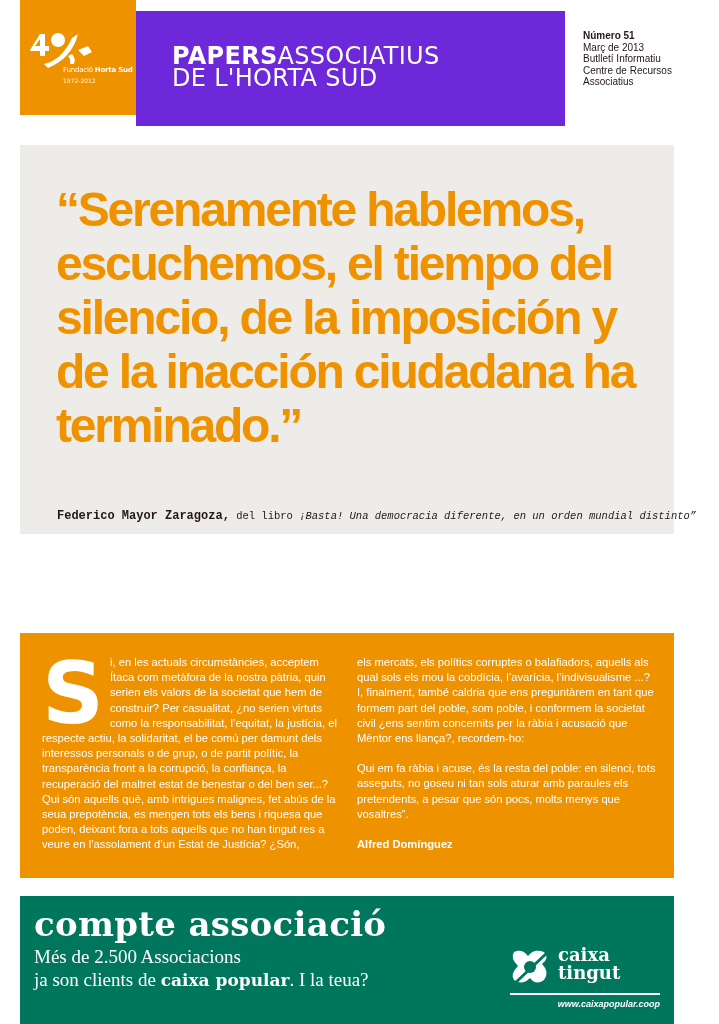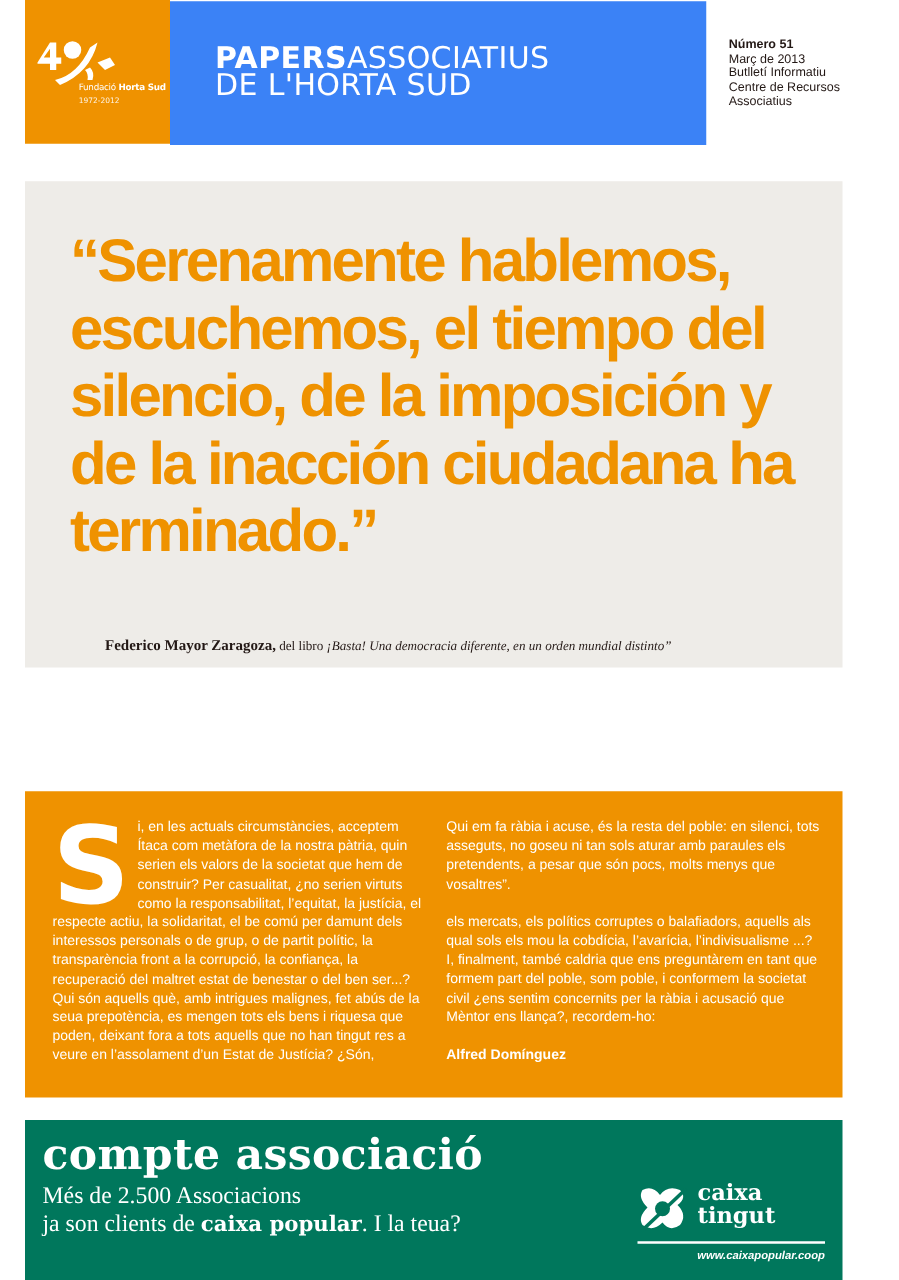--- a/index.html
+++ b/index.html
@@ -6,33 +6,33 @@
   html, body { width: 719px; height: 1024px; background: #ffffff; overflow: hidden; }
   body { position: relative; font-family: "DejaVu Sans", sans-serif; }
 
   
   .logo-box { position: absolute; left: 20px; top: 0; width: 116px; height: 115px; background: #ef9200; }
   .logo-mark { position: absolute; left: 8px; top: 28px; width: 70px; height: 40px; }
   .logo-text { position: absolute; left: 43px; top: 66px; color: #fff; font-family: "DejaVu Sans", sans-serif; font-size: 7px; letter-spacing: -0.2px; white-space: nowrap; }
   .logo-text b { font-weight: bold; }
   .logo-years { position: absolute; left: 43px; top: 77px; color: #fff; font-size: 6px; opacity: 0.9; }
 
-  .title-box { position: absolute; left: 136px; top: 1px; width: 429px; height: 115px; background: #3b82f6; }
+  .title-box { position: absolute; left: 136px; top: 11px; width: 429px; height: 115px; background: #6d28d9; }
   .title-line1 { position: absolute; left: 36px; top: 33px; color: #fff; font-family: "DejaVu Sans", sans-serif; font-size: 24px; line-height: 24px; letter-spacing: 0.3px; white-space: nowrap; }
   .title-line1 .bold { font-weight: bold; }
   .title-line1 .light { font-weight: normal; font-family: "DejaVu Sans", sans-serif; }
   .title-line2 { position: absolute; left: 36px; top: 55px; color: #fff; font-family: "DejaVu Sans", sans-serif; font-size: 24px; line-height: 24px; letter-spacing: 0.3px; white-space: nowrap; }
 
   .issue-info { position: absolute; left: 583px; top: 30px; font-family: "Liberation Sans", sans-serif; font-size: 10px; line-height: 11.5px; color: #231815; }
   .issue-info .num { font-weight: bold; }
 
   
   .quote-box { position: absolute; left: 20px; top: 145px; width: 654px; height: 389px; background: #eeece8; }
   .quote-text { position: absolute; left: 36px; top: 38px; width: 600px; color: #ef9200; font-family: "Liberation Sans", sans-serif; font-weight: bold; font-size: 48px; line-height: 54px; letter-spacing: -2.2px; }
-  .quote-source { position: absolute; left: 37px; top: 364px; font-family: Liberation Serif, serif; font-size: 10.5px; color: #231815; white-space: nowrap; margin-left: 27px; }
+  .quote-source { position: absolute; left: 37px; top: 364px; font-family: Liberation Mono, monospace; font-size: 10.5px; color: #231815; white-space: nowrap; }
   .quote-source .author { font-weight: bold; font-size: 12px; }
   .quote-source .book { font-style: italic; }
 
   
   .article-box { position: absolute; left: 20px; top: 633px; width: 654px; height: 245px; background: #ef9200; color: #fff; }
   .col { position: absolute; top: 22px; font-family: "Liberation Sans", sans-serif; font-size: 11.2px; line-height: 15.2px; color: #fff; }
   .col-left { left: 22px; width: 296px; }
   .col-right { left: 337px; width: 300px; }
   .dropcap { float: left; font-family: "DejaVu Sans", sans-serif; font-weight: bold; font-size: 86px; line-height: 72px; margin-top: 2px; margin-right: 6px; margin-bottom: -4px; color: #fff; }
   .col p { margin-bottom: 15px; }
@@ -94,22 +94,22 @@
     <span class="author">Federico Mayor Zaragoza,</span><span> del libro </span><span class="book">¡Basta! Una democracia diferente, en un orden mundial distinto”</span>
   </div>
 </div>
 
 <div class="article-box">
   <div class="col col-left">
     <span class="dropcap">S</span>
     <p>i, en les actuals circumstàncies, acceptem Ítaca com metàfora de la nostra pàtria, quin serien els valors de la societat que hem de construir? Per casualitat, ¿no serien virtuts como la responsabilitat, l’equitat, la justícia, el respecte actiu, la solidaritat, el be comú per damunt dels interessos personals o de grup, o de partit polític, la transparència front a la corrupció, la confiança, la recuperació del maltret estat de benestar o del ben ser...? Qui són aquells què, amb intrigues malignes, fet abús de la seua prepotència, es mengen tots els bens i riquesa que poden, deixant fora a tots aquells que no han tingut res a veure en l’assolament d’un Estat de Justícia? ¿Són,</p>
   </div>
   <div class="col col-right">
+    <p>els mercats, els polítics corruptes o balafiadors, aquells als qual sols els mou la cobdícia, l’avarícia, l’indivisualisme ...? I, finalment, també caldria que ens preguntàrem en tant que formem part del poble, som poble, i conformem la societat civil ¿ens sentim concernits per la ràbia i acusació que Mèntor ens llança?, recordem-ho:</p>
     <p>Qui em fa ràbia i acuse, és la resta del poble: en silenci, tots asseguts, no goseu ni tan sols aturar amb paraules els pretendents, a pesar que són pocs, molts menys que vosaltres”.</p>
-    <p>els mercats, els polítics corruptes o balafiadors, aquells als qual sols els mou la cobdícia, l’avarícia, l’indivisualisme ...? I, finalment, també caldria que ens preguntàrem en tant que formem part del poble, som poble, i conformem la societat civil ¿ens sentim concernits per la ràbia i acusació que Mèntor ens llança?, recordem-ho:</p>
     <p class="signature">Alfred Domínguez</p>
   </div>
 </div>
 
 <div class="ad-box">
   <div class="ad-title">compte associació</div>
   <div class="ad-line1">Més de 2.500 Associacions</div>
   <div class="ad-line2">
     <span>ja son clients de </span><span class="brand">caixa popular</span><span>. I la teua?</span>
   </div>

